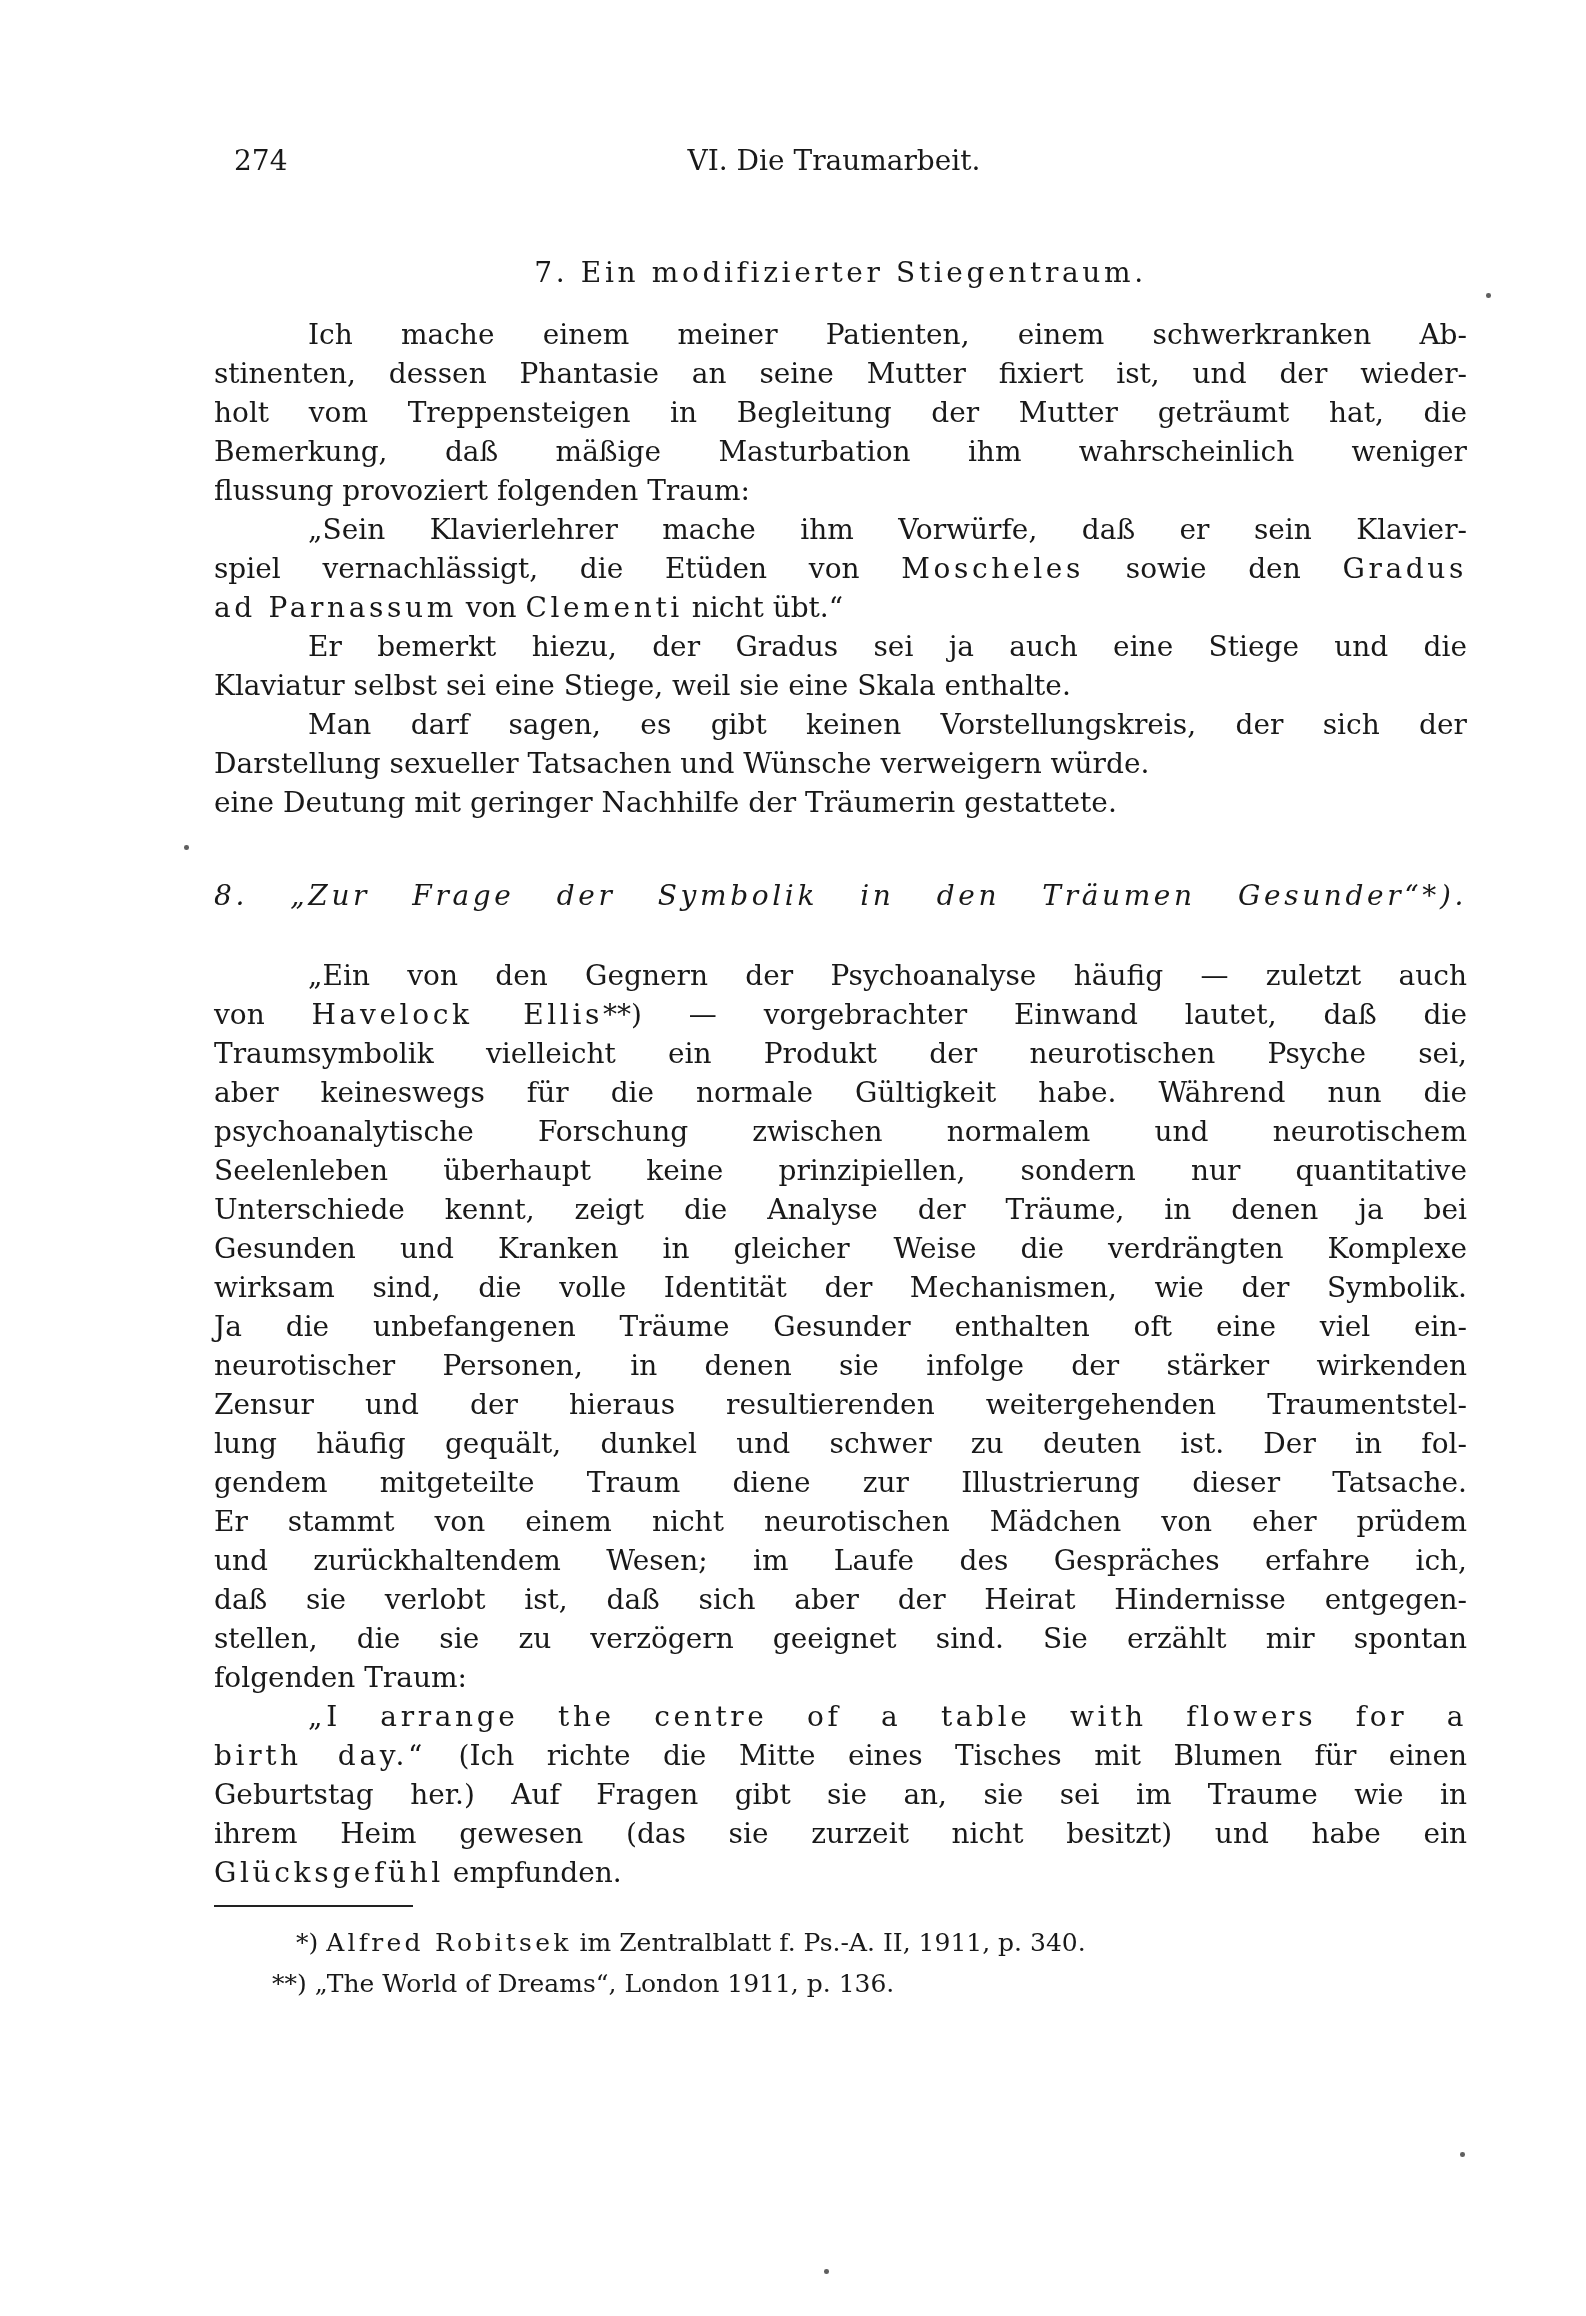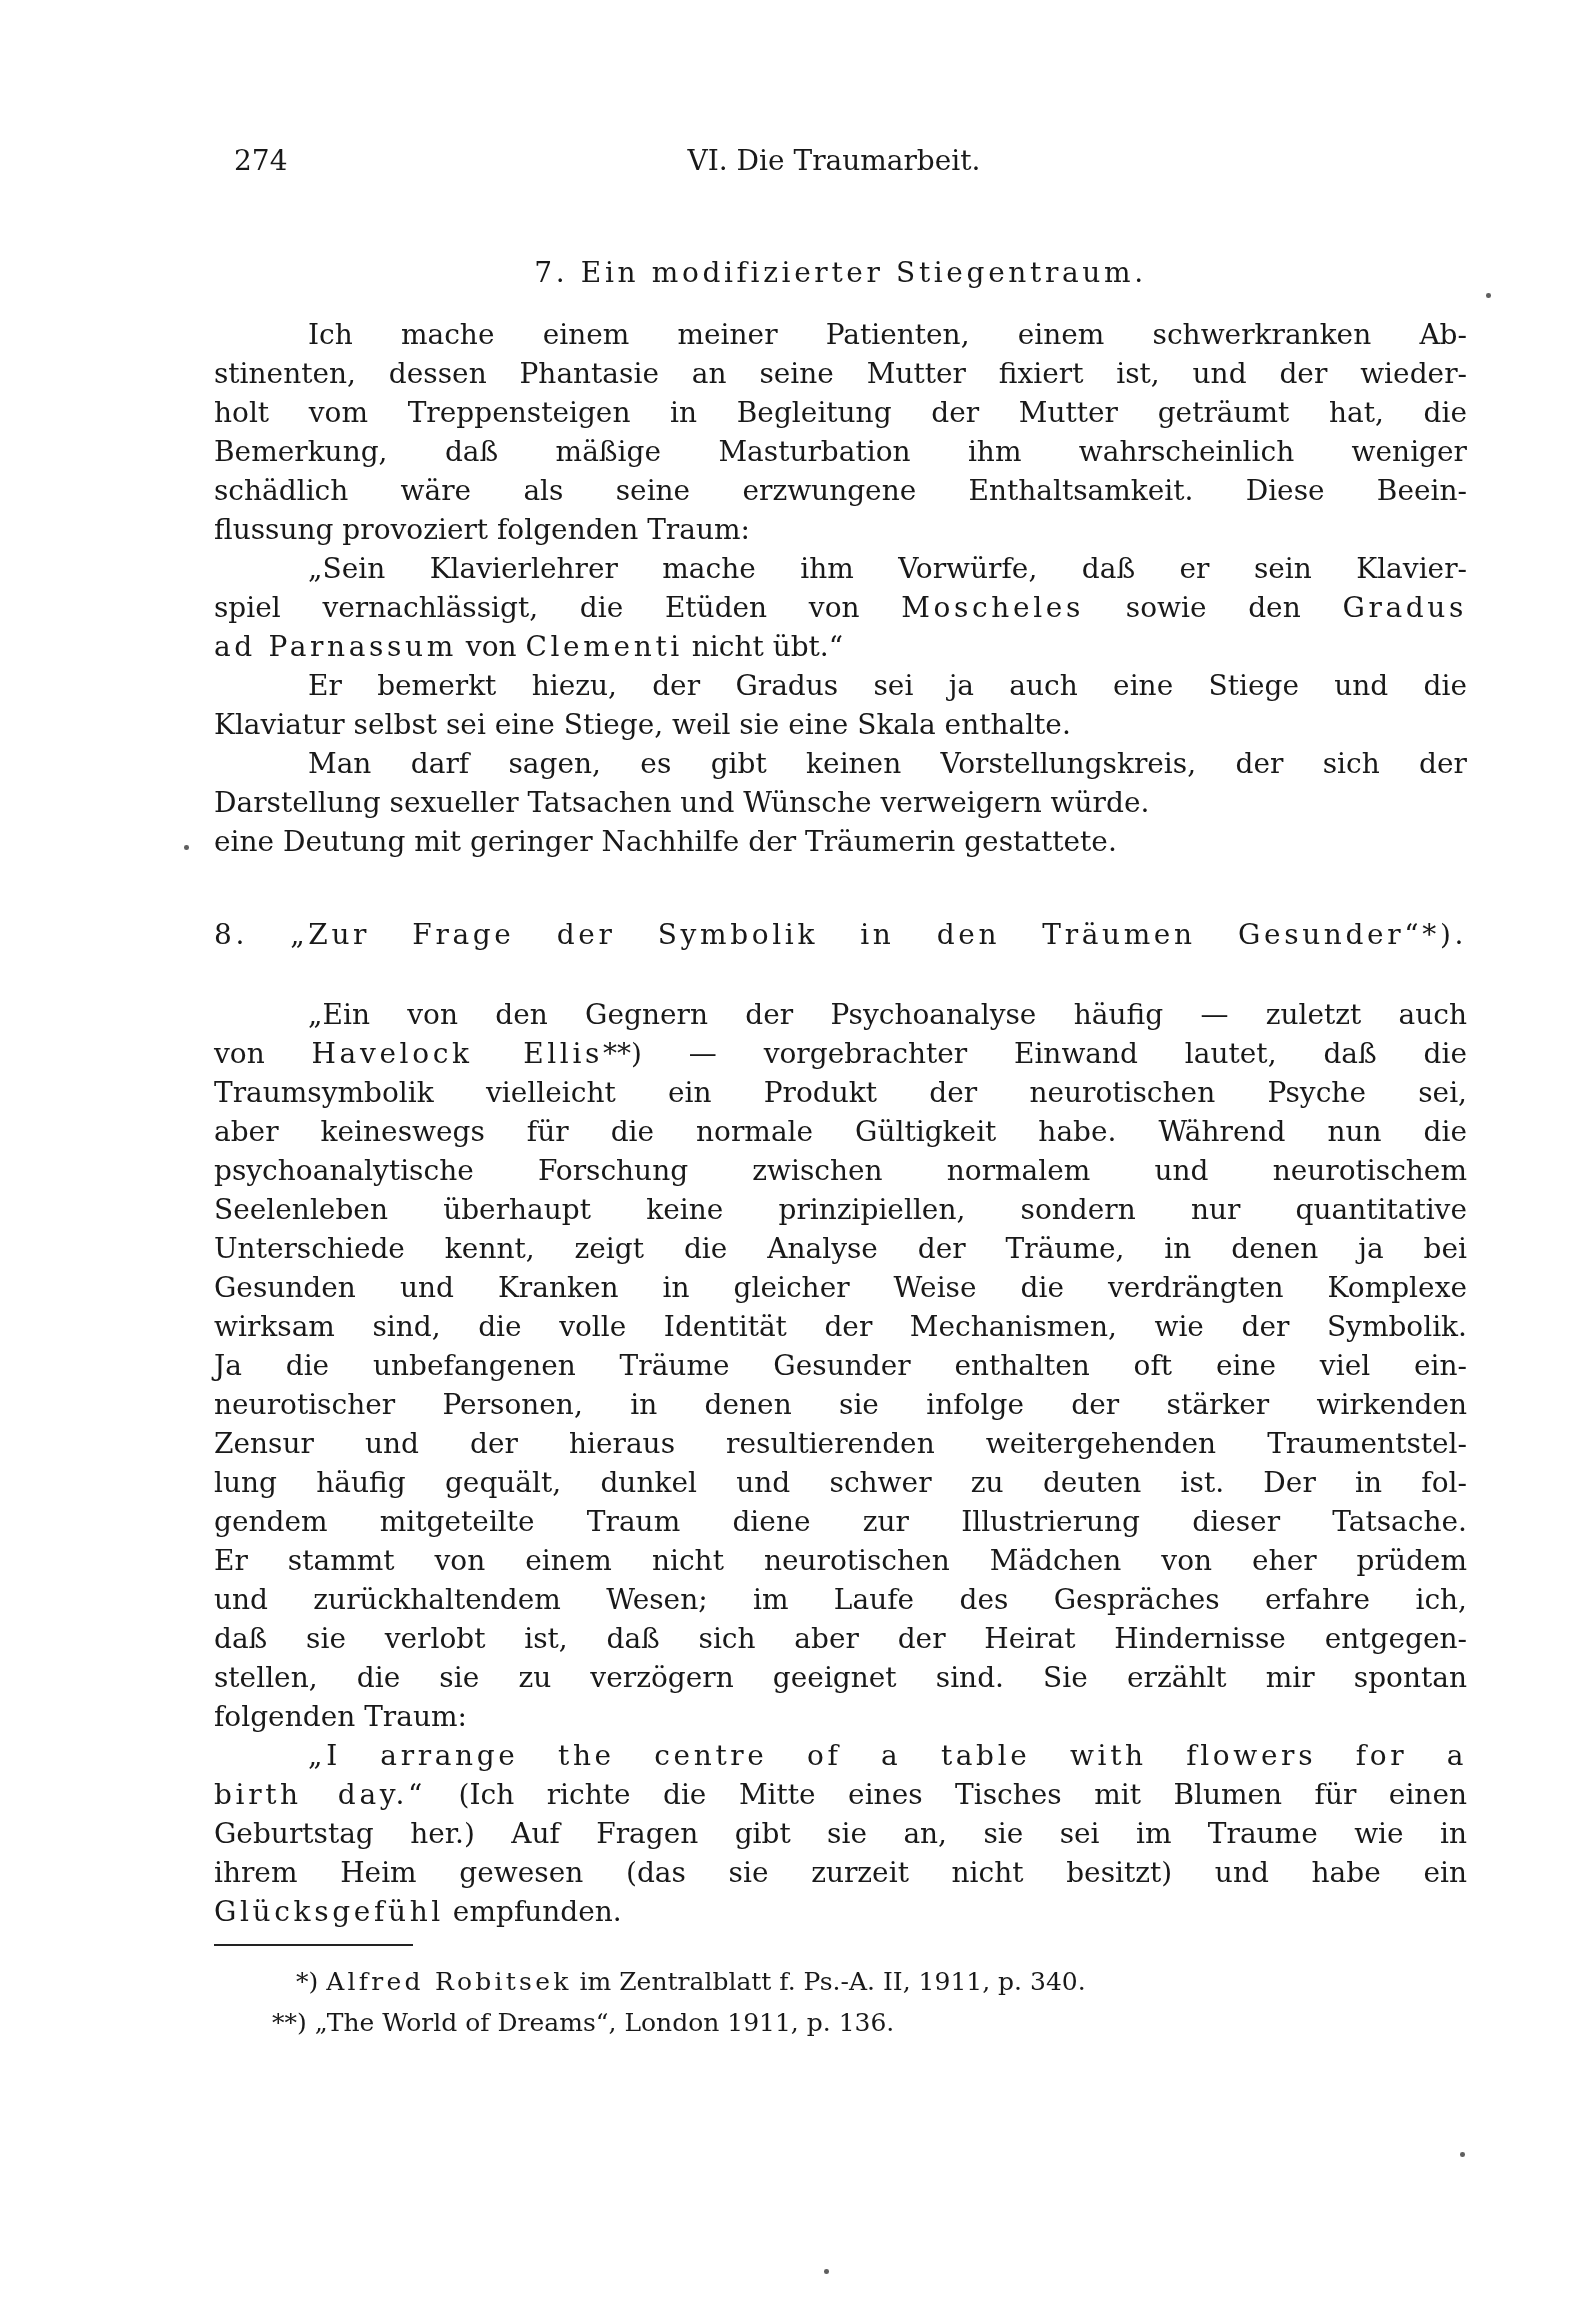--- a/index.html
+++ b/index.html
@@ -26,20 +26,21 @@
     font-size: 28px;
     line-height: 39px;
   }
   .heading { white-space: nowrap; }
   .heading.centered { text-align: center; margin: 73px 0 22.5px 0; white-space: normal; }
   .heading.fill {
     text-align: justify;
     text-align-last: justify;
     margin: 54px 0 41px 0;
     white-space: normal;
+    font-style: italic;
   }
   .paragraph { margin: 0; }
   .line { text-align: justify; text-align-last: justify; }
   .line.last { text-align: justify; text-align-last: auto; }
   .line.indent { text-indent: 94px; }
   .sp { letter-spacing: 0.13em; }
   .footnotes { margin: 13px 132px 0 214px; font-size: 25px; line-height: 41px; }
   .footnote-rule {
     width: 199px; height: 2.8px; background: #222222;
     margin: 11.2px 0 15px 0;
@@ -59,21 +60,20 @@
     <div class="chapter-title">VI. Die Traumarbeit.</div>
   </div>
 
   <div class="content">
       <div class="heading centered"><span class="sp">7. Ein modifizierter Stiegentraum.</span></div>
       <div class="paragraph">
         <div class="line indent"><span>Ich mache einem meiner Patienten, einem schwerkranken Ab-</span></div>
         <div class="line"><span>stinenten, dessen Phantasie an seine Mutter fixiert ist, und der wieder-</span></div>
         <div class="line"><span>holt vom Treppensteigen in Begleitung der Mutter geträumt hat, die</span></div>
         <div class="line"><span>Bemerkung, daß mäßige Masturbation ihm wahrscheinlich weniger</span></div>
-        <div class="line"><span>schädlich wäre als seine erzwungene Enthaltsamkeit. Diese Beein-</span></div>
         <div class="line last"><span>flussung provoziert folgenden Traum:</span></div>
       </div>
       <div class="paragraph">
         <div class="line indent"><span>„Sein Klavierlehrer mache ihm Vorwürfe, daß er sein Klavier-</span></div>
         <div class="line"><span>spiel vernachlässigt, die Etüden von </span><span class="sp">Moscheles</span><span> sowie den </span><span class="sp">Gradus</span></div>
         <div class="line last"><span class="sp">ad Parnassum</span><span> von </span><span class="sp">Clementi</span><span> nicht übt.“</span></div>
       </div>
       <div class="paragraph">
         <div class="line indent"><span>Er bemerkt hiezu, der Gradus sei ja auch eine Stiege und die</span></div>
         <div class="line last"><span>Klaviatur selbst sei eine Stiege, weil sie eine Skala enthalte.</span></div>

